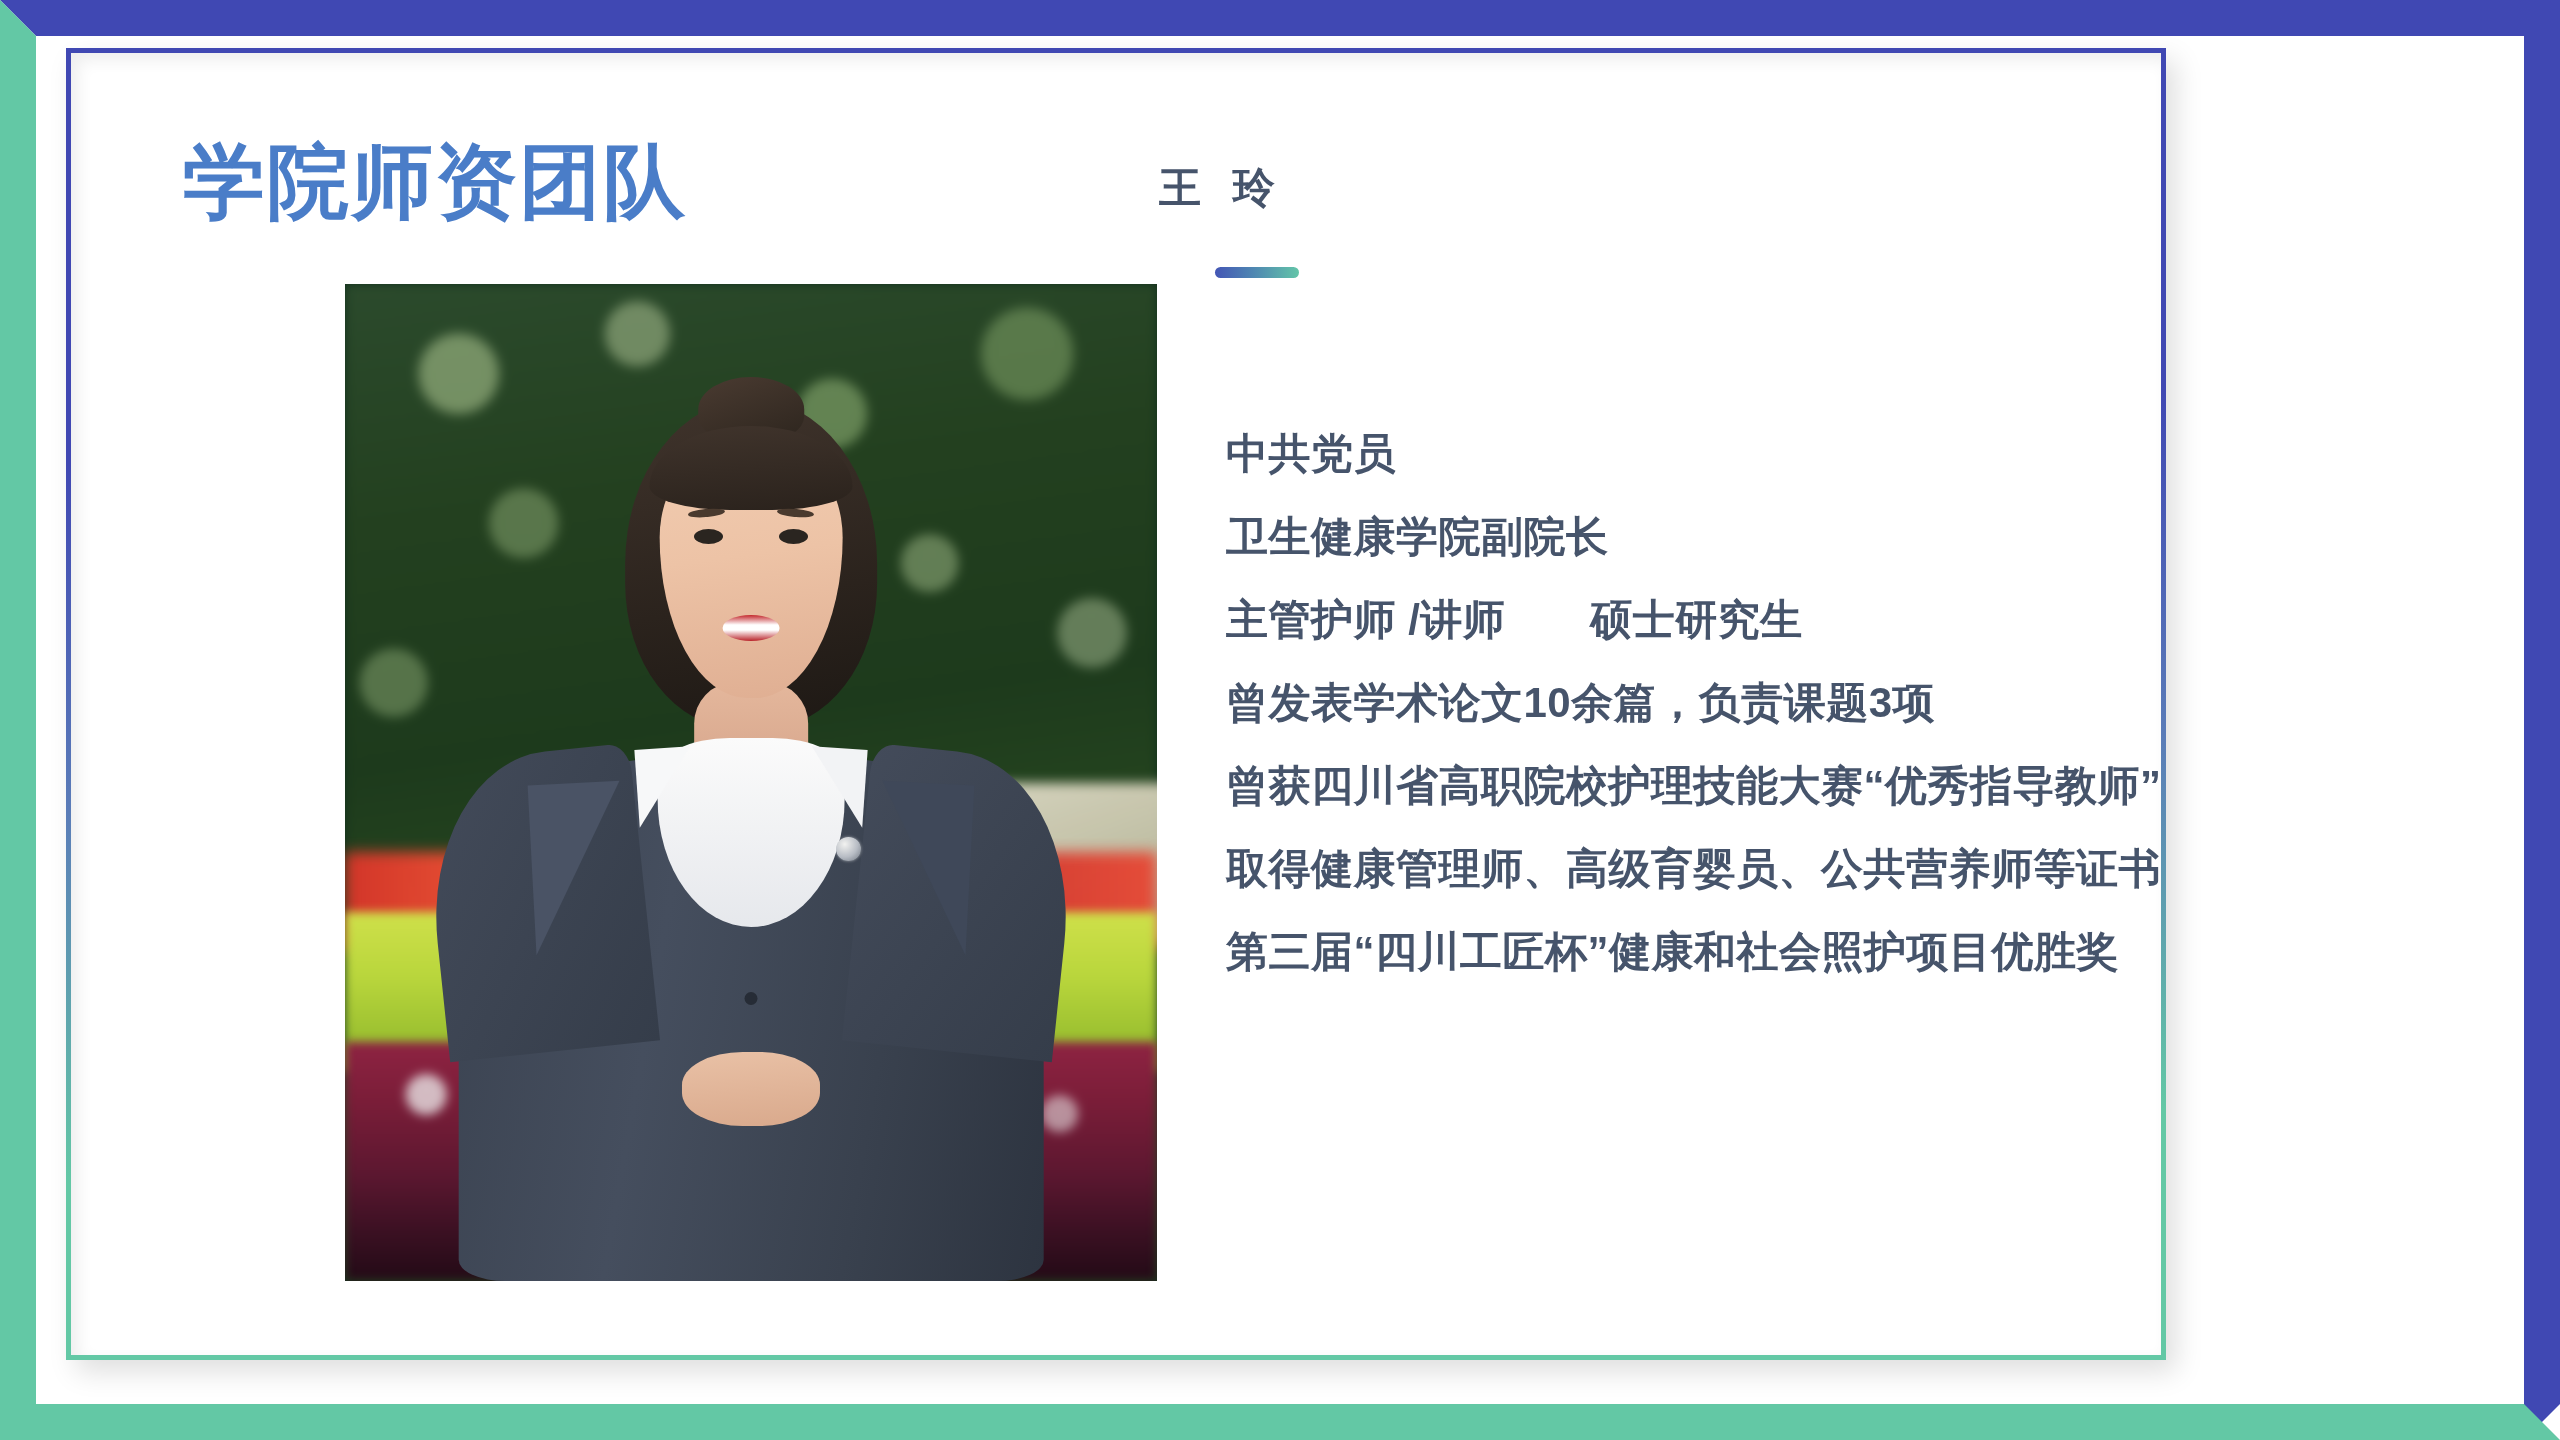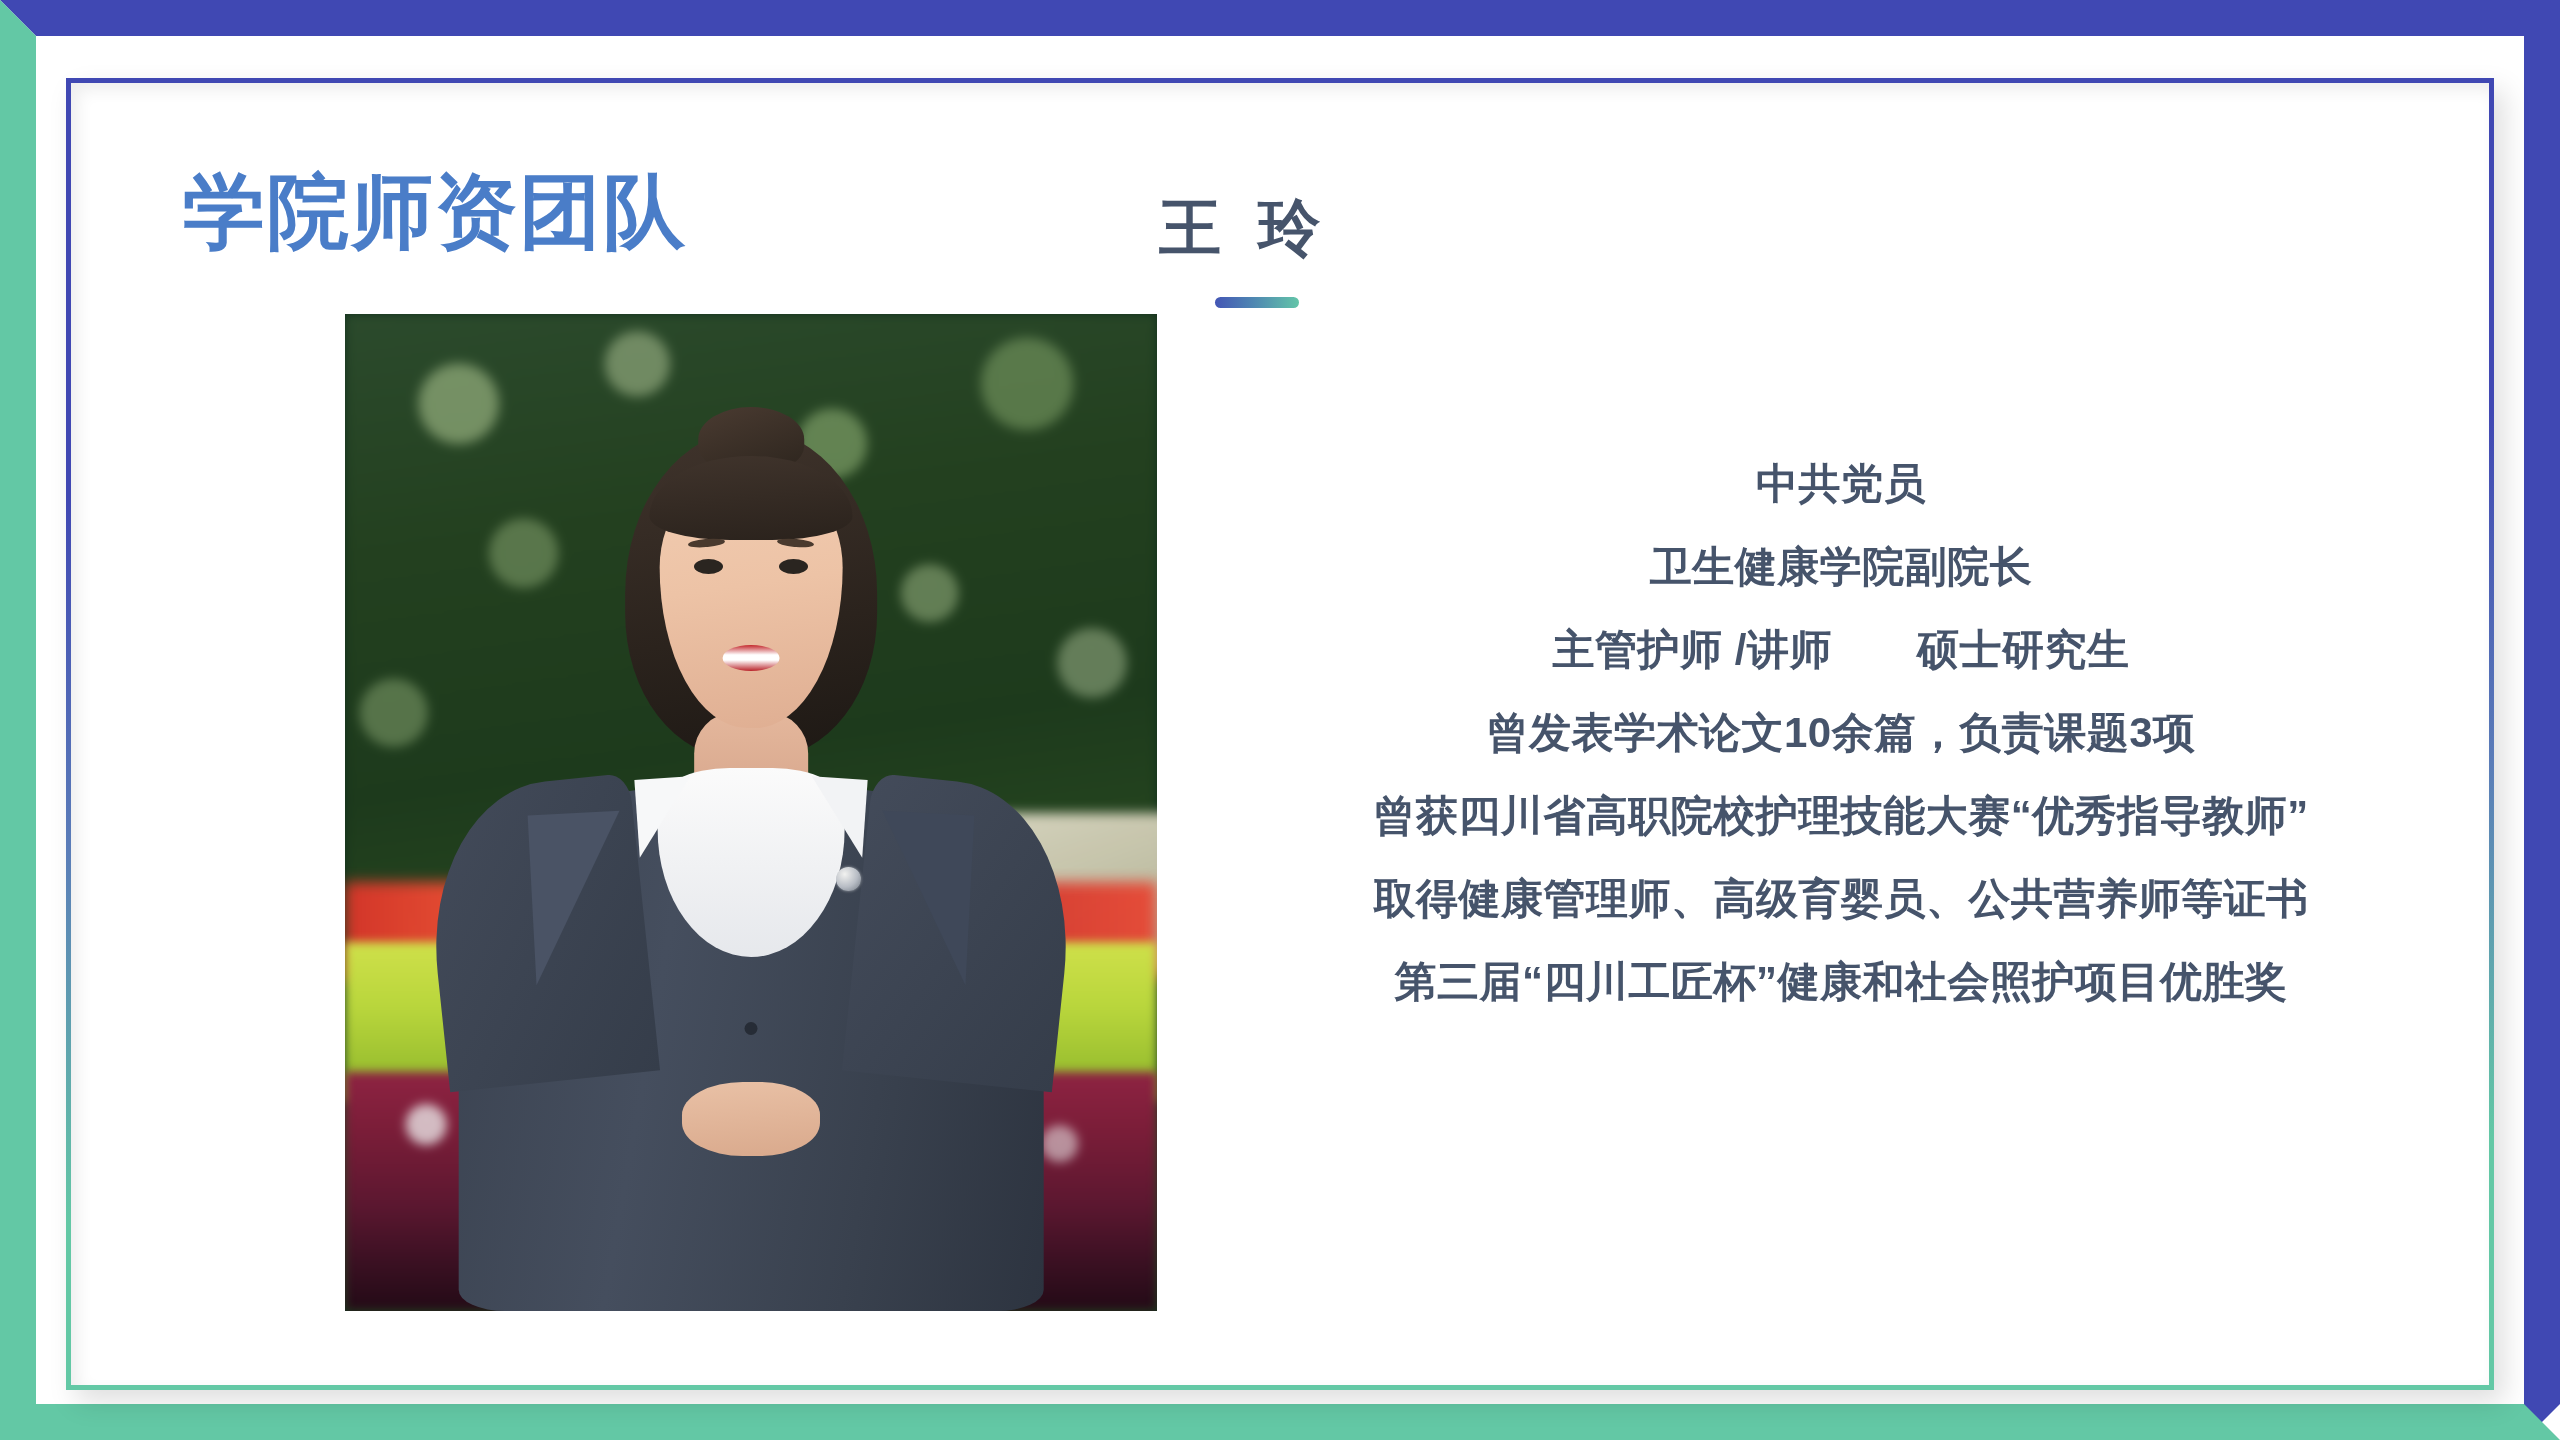--- a/index.html
+++ b/index.html
@@ -61,34 +61,33 @@
     height: 36px;
     background: var(--green);
     clip-path: polygon(0 0, 2524px 0, 2560px 36px, 0 36px);
     z-index: 3;
   }
 
   
   .inner-frame {
     position: absolute;
     left: 66px;
-    top: 78px;
-    width: 2428px;
+    top: 48px;
+    width: 2100px;
     height: 1312px;
     padding: 5px;
     box-sizing: border-box;
     background: linear-gradient(178deg,
                 var(--purple) 0%,
                 var(--purple) 30%,
                 #5a7cb8 55%,
                 var(--green) 82%,
                 var(--green) 100%);
     box-shadow: 10px 12px 26px rgba(0,0,0,0.13);
     z-index: 4;
-    text-align: center;
   }
   .inner-card {
     position: relative;
     width: 100%;
     height: 100%;
     background: #ffffff;
     box-shadow: inset 7px 7px 16px rgba(0,0,0,0.07);
     overflow: hidden;
   }
 
@@ -294,21 +293,21 @@
     width: 1.6%; height: 1.3%;
     background: #262c36;
     border-radius: 50%;
   }
 
   
   .person-name {
     position: absolute;
     left: 1088px;
     top: 114px;
-    font-size: 62px;
+    font-size: 42px;
     font-weight: 700;
     letter-spacing: 10px;
     color: var(--slate);
     line-height: 1;
     white-space: nowrap;
   }
   .name-underline {
     position: absolute;
     left: 1144px;
     top: 214px;

